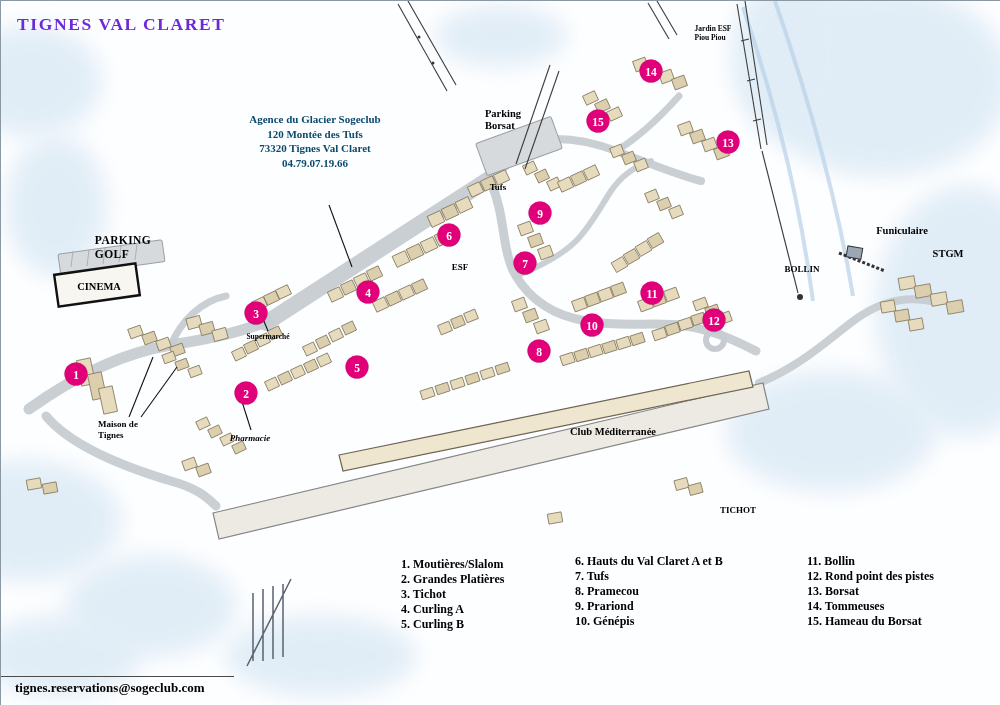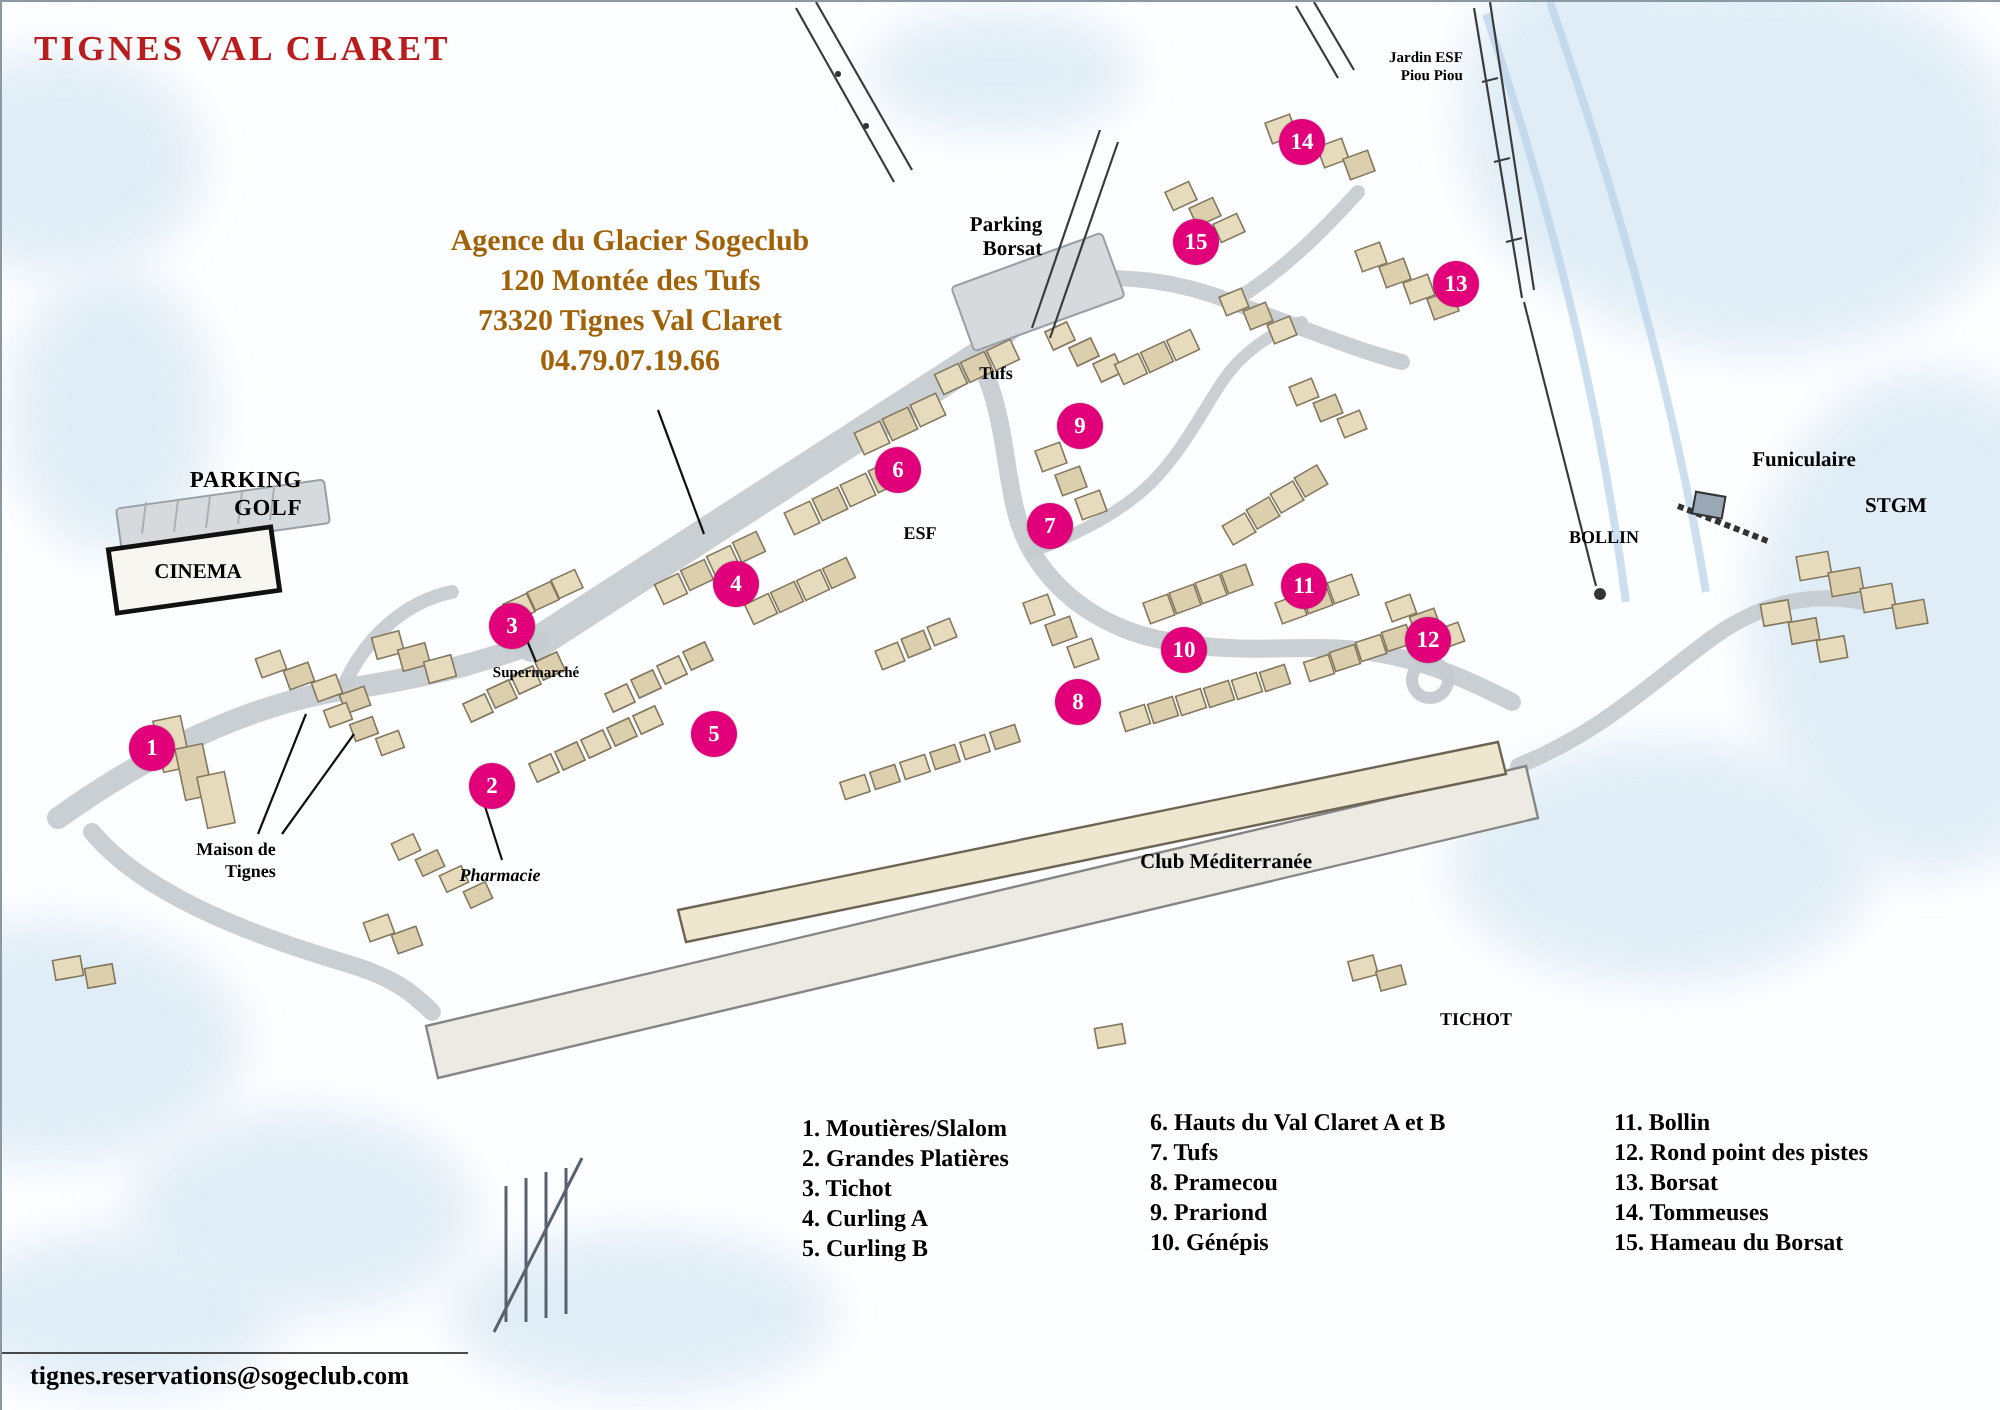--- a/index.html
+++ b/index.html
@@ -3,29 +3,29 @@
 <meta charset="utf-8">
 <style>
   html,body{margin:0;padding:0;background:#e8e8e8;}
   #stage{position:relative;width:1000px;height:705px;background:#fdfeff;border:1px solid #8a98a3;
          overflow:hidden;font-family:"Liberation Serif",serif;margin:0 auto;}
   #map-svg{position:absolute;left:0;top:0;}
   #map-overlay{position:absolute;left:0;top:0;width:100%;height:100%;}
   .marker{position:absolute;width:23px;height:23px;border-radius:50%;background:var(--marker,#e2007a);
           color:#fff;font-weight:bold;font-size:11.5px;display:flex;align-items:center;justify-content:center;
           transform:translate(-50%,-50%);font-family:"Liberation Serif",serif;box-shadow:0 0 1px rgba(0,0,0,.4);}
-  .map-label{position:absolute;transform:translate(-50%,-50%);font-weight:bold;color:#000;text-align:right;
+  .map-label{position:absolute;transform:translate(-50%,-50%);font-weight:bold;color:#000;text-align:left;
              white-space:pre-line;line-height:1.18;}
   .lg{font-size:11.5px;letter-spacing:.4px;}
   .md{font-size:10.5px;}
   .sm{font-size:9px;}
   .xs{font-size:7.5px;}
-  #title{position:absolute;left:16px;top:13px;font-size:17.5px;font-weight:bold;letter-spacing:1.6px;color:#b91c1c;}
+  #title{position:absolute;left:16px;top:13px;font-size:17.5px;font-weight:bold;letter-spacing:1.6px;color:#6d28d9;}
   #agency{position:absolute;left:200px;top:111px;width:228px;text-align:center;font-weight:bold;
-          font-size:15px;line-height:1.33;color:#a16207;}
+          font-size:11px;line-height:1.33;color:#0c4a6e;}
   .legend-col{position:absolute;display:flex;flex-direction:column;gap:0;}
   .legend-item{font-weight:bold;font-size:12px;white-space:nowrap;color:#000;}
   #email{position:absolute;left:14px;top:679px;font-weight:bold;font-size:13px;color:#000;}
   #frame-line{position:absolute;left:0;top:675px;width:233px;height:1px;background:#4a4a4a;}
   .bldg{fill:var(--building,#e7dbbd);stroke:#83785e;stroke-width:.8;}
   .b2{fill:#dccfae;}
   .road{stroke:var(--road,#c6ccd1);fill:none;stroke-linecap:round;stroke-linejoin:round;opacity:.95;}
   .lift{stroke:#3c3c3c;stroke-width:1.1;fill:none;}
   .pointer{stroke:#111;stroke-width:1.1;fill:none;}
   .snow{fill:var(--snow,#cfe2f1);}

